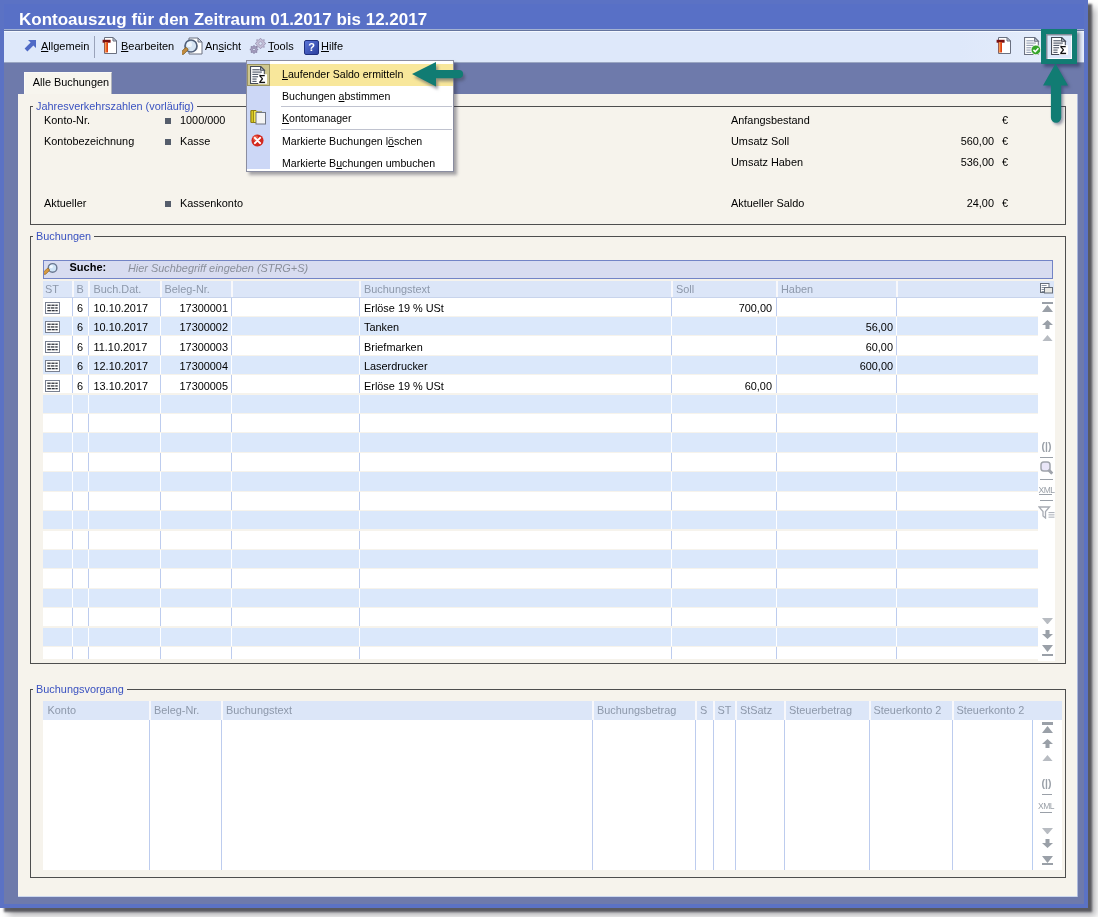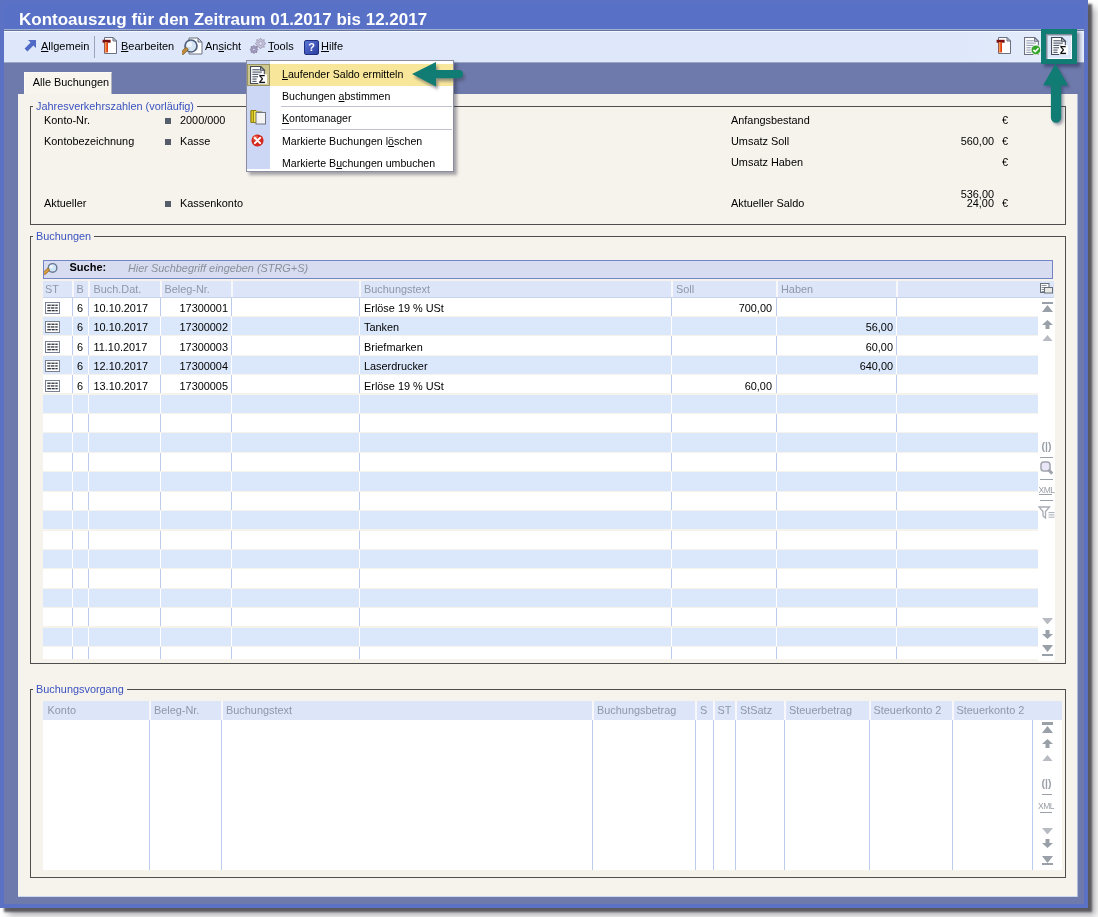--- a/index.html
+++ b/index.html
@@ -74,31 +74,31 @@
     <circle cx="11.2" cy="12.2" r="4.6" fill="#35a52a" stroke="#ffffff" stroke-width="0.8"></circle>
     <path d="M8.9 12.2 L10.6 13.9 L13.6 10.6" fill="none" stroke="#ffffff" stroke-width="1.5"></path>
   </svg>
 <div class="a" style="left:24px;top:71.5px;width:86px;height:22px;background:#f7f5ee;border-left:1px solid #fbfaf6;border-top:1px solid #fbfaf6;border-right:1px solid #b0b4bc;"></div>
 <div class="t" style="left:32.8px;top:76px;">Alle Buchungen</div>
 <div class="a" style="left:18px;top:93.5px;width:1059px;height:802.5px;background:#f6f3ec;"></div>
 <div class="box" style="left:30px;top:106px;width:1034px;height:117px;"></div>
 <div class="lbl" style="left:33px;top:100px;">Jahresverkehrszahlen (vorläufig)</div>
 <div class="t" style="left:44px;top:114px;">Konto-Nr.</div>
 <div class="a" style="left:165px;top:118px;width:6px;height:6px;background:#555d6b;"></div>
-<div class="t" style="left:180px;top:114px;">2000/000</div>
+<div class="t" style="left:180px;top:114px;">1000/000</div>
 <div class="t" style="left:731px;top:114px;">Anfangsbestand</div>
 <div class="t" style="left:1002px;top:114px;">€</div>
 <div class="t" style="left:44px;top:135px;">Kontobezeichnung</div>
 <div class="a" style="left:165px;top:139px;width:6px;height:6px;background:#555d6b;"></div>
 <div class="t" style="left:180px;top:135px;">Kasse</div>
 <div class="t" style="left:731px;top:135px;">Umsatz Soll</div>
 <div class="t" style="left:894px;top:135px;width:100px;text-align:right;">560,00</div>
 <div class="t" style="left:1002px;top:135px;">€</div>
 <div class="t" style="left:731px;top:156px;">Umsatz Haben</div>
-<div class="t" style="left:894px;top:156px;width:100px;text-align:right;margin-top:32px;">536,00</div>
+<div class="t" style="left:894px;top:156px;width:100px;text-align:right;">536,00</div>
 <div class="t" style="left:1002px;top:156px;">€</div>
 <div class="t" style="left:44px;top:197px;">Aktueller</div>
 <div class="a" style="left:165px;top:201px;width:6px;height:6px;background:#555d6b;"></div>
 <div class="t" style="left:180px;top:197px;">Kassenkonto</div>
 <div class="t" style="left:731px;top:197px;">Aktueller Saldo</div>
 <div class="t" style="left:894px;top:197px;width:100px;text-align:right;">24,00</div>
 <div class="t" style="left:1002px;top:197px;">€</div>
 <div class="box" style="left:30px;top:236px;width:1034px;height:425.5px;"></div>
 <div class="lbl" style="left:33px;top:230px;">Buchungen</div>
 <div class="a" style="left:43px;top:260px;width:1008px;height:17px;background:#d8dcf0;border:1px solid #7384c6;"></div>
@@ -248,21 +248,21 @@
         <rect x="2.3" y="8" width="3.6" height="1.3"></rect>
         <rect x="6.6" y="8" width="3.1" height="1.3"></rect>
         <rect x="10.4" y="8" width="2.3" height="1.3"></rect>
       </g>
     </svg>
   </div>
 <div class="t" style="left:77px;top:360.3px;">6</div>
 <div class="t" style="left:93.5px;top:360.3px;">12.10.2017</div>
 <div class="t" style="left:160px;top:360.3px;width:68px;text-align:right;">17300004</div>
 <div class="t" style="left:364px;top:360.3px;">Laserdrucker</div>
-<div class="t" style="left:776px;top:360.3px;width:117px;text-align:right;">640,00</div>
+<div class="t" style="left:776px;top:360.3px;width:117px;text-align:right;">600,00</div>
 <div class="a" style="left:43px;top:375.2px;width:995px;height:18.3px;background:#ffffff;"></div>
 <div class="a" style="left:71.5px;top:375.2px;width:1.2px;height:18.3px;background:#bdccee;"></div>
 <div class="a" style="left:88px;top:375.2px;width:1.2px;height:18.3px;background:#bdccee;"></div>
 <div class="a" style="left:160px;top:375.2px;width:1.2px;height:18.3px;background:#bdccee;"></div>
 <div class="a" style="left:231px;top:375.2px;width:1.2px;height:18.3px;background:#bdccee;"></div>
 <div class="a" style="left:358.5px;top:375.2px;width:1.2px;height:18.3px;background:#bdccee;"></div>
 <div class="a" style="left:671px;top:375.2px;width:1.2px;height:18.3px;background:#bdccee;"></div>
 <div class="a" style="left:776px;top:375.2px;width:1.2px;height:18.3px;background:#bdccee;"></div>
 <div class="a" style="left:896px;top:375.2px;width:1.2px;height:18.3px;background:#bdccee;"></div>
 <div class="a" style="left:45px;top:379.5px;">

